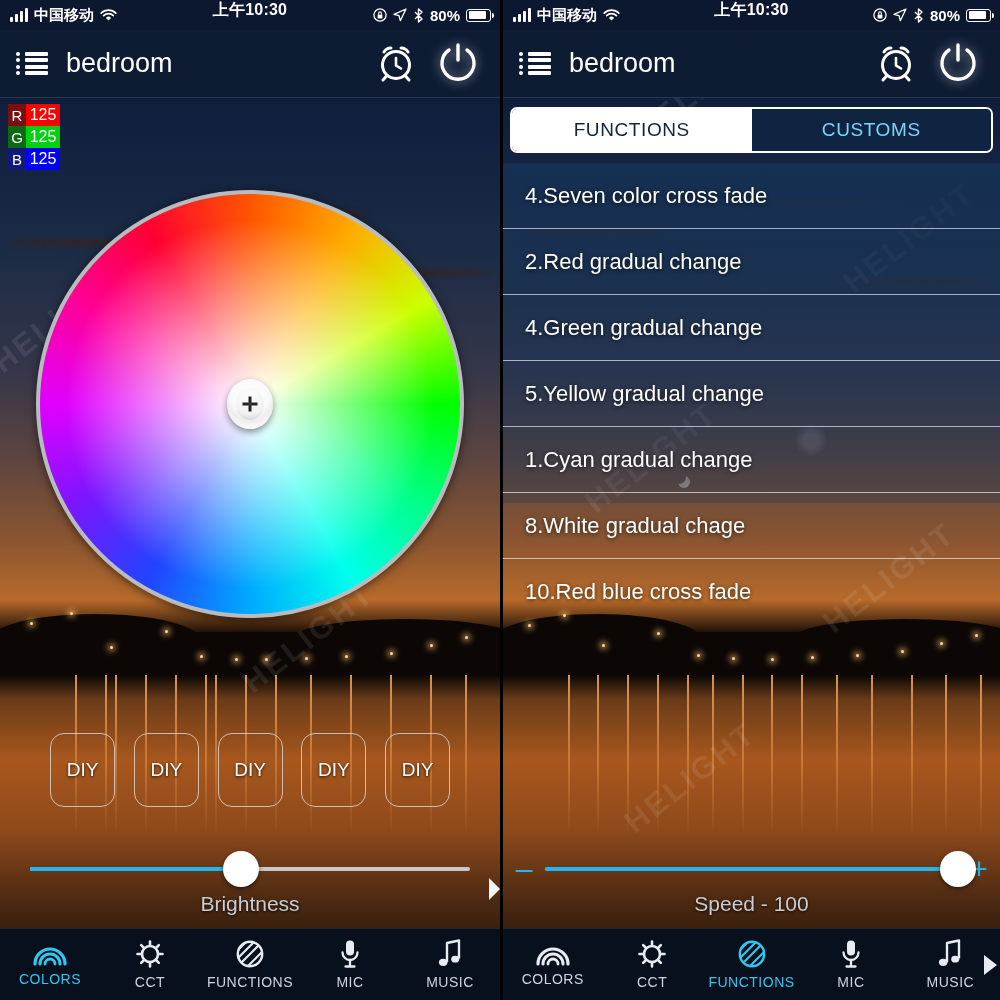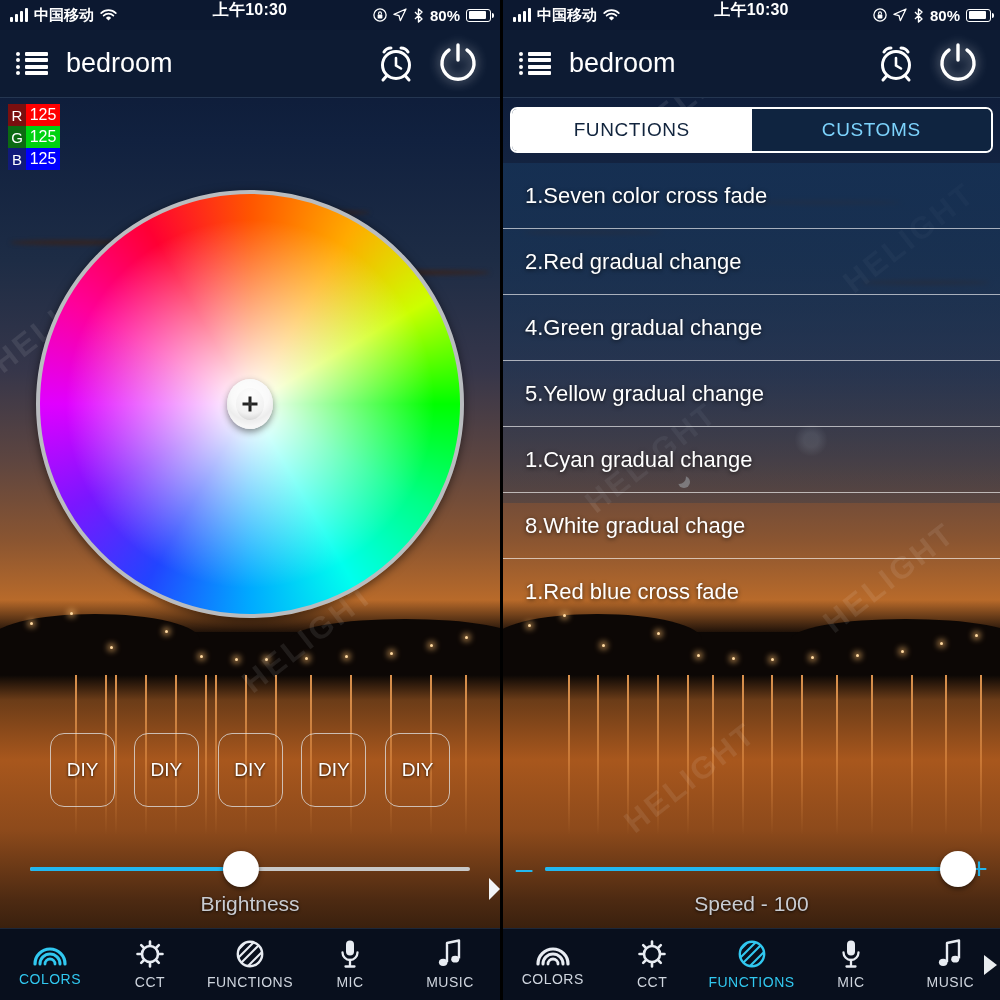--- a/index.html
+++ b/index.html
@@ -497,27 +497,27 @@
       </svg>
     </div>
   </div>
 
   <div class="seg">
     <div class="on">FUNCTIONS</div>
     <div class="off">CUSTOMS</div>
   </div>
 
   <div class="fnlist">
-    <div class="fnrow">1.Seven color cross fade</div>
+    <div class="fnrow">4.Seven color cross fade</div>
     <div class="fnrow">2.Red gradual change</div>
     <div class="fnrow">4.Green gradual change</div>
     <div class="fnrow">5.Yellow gradual change</div>
     <div class="fnrow">1.Cyan gradual change</div>
     <div class="fnrow">8.White gradual chage</div>
-    <div class="fnrow">1.Red blue cross fade</div>
+    <div class="fnrow">10.Red blue cross fade</div>
   </div>
 
   <div class="slider-zone">
     <div class="track-row">
       <span class="pm">–</span>
       <div class="track" style="background:#22b7ef;">
         <div class="fill" style="width:100%"></div>
         <div class="knob" style="left:100%"></div>
       </div>
       <span class="pm">+</span>

